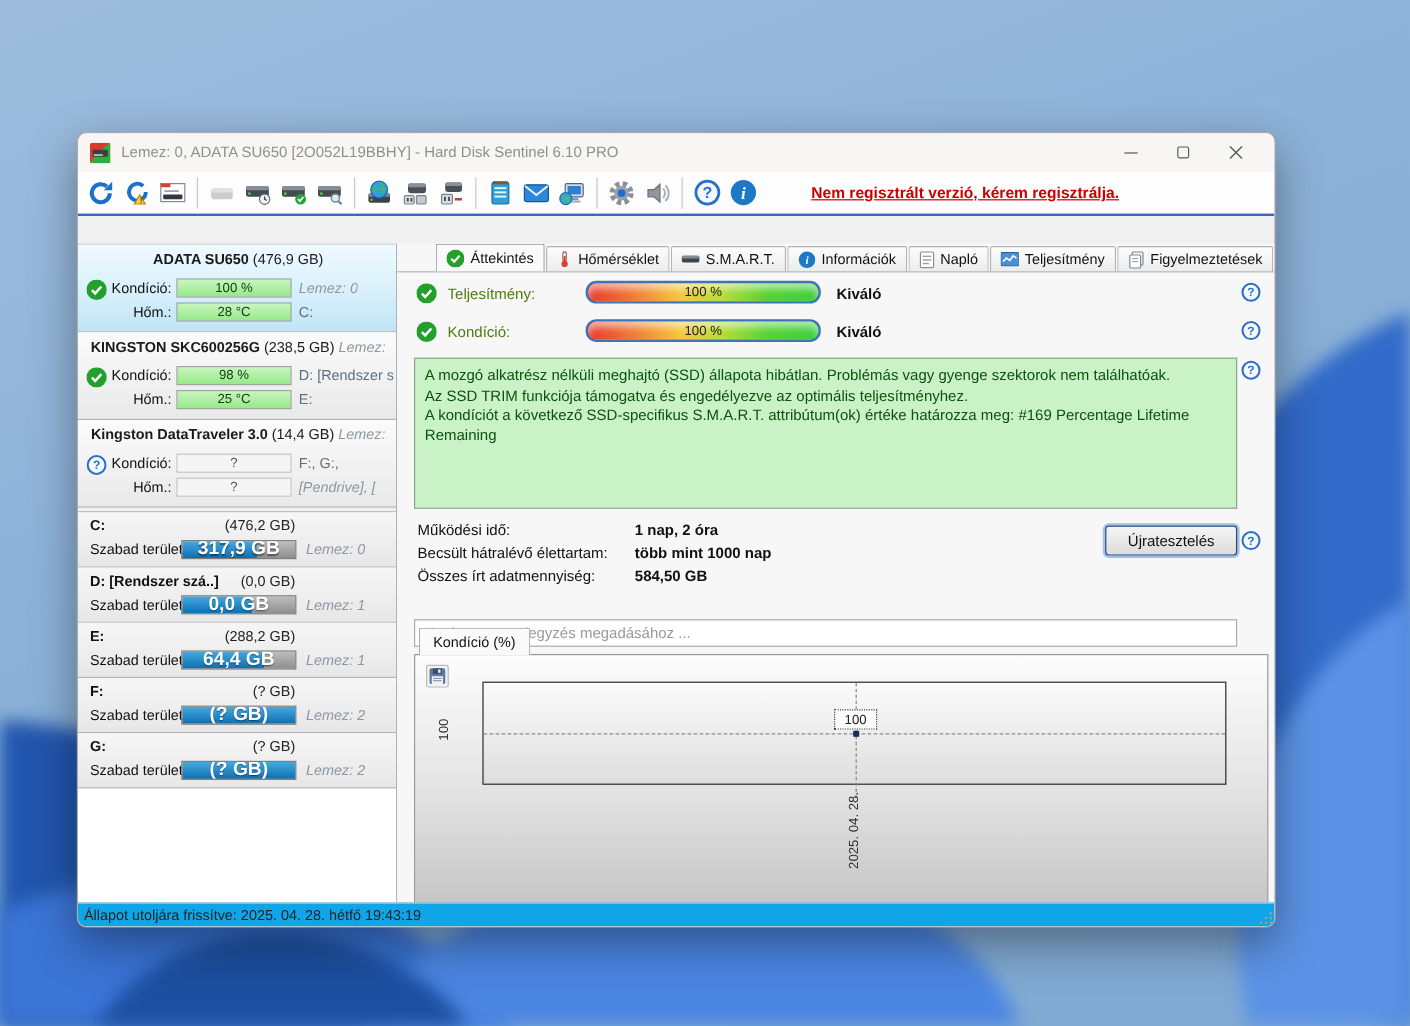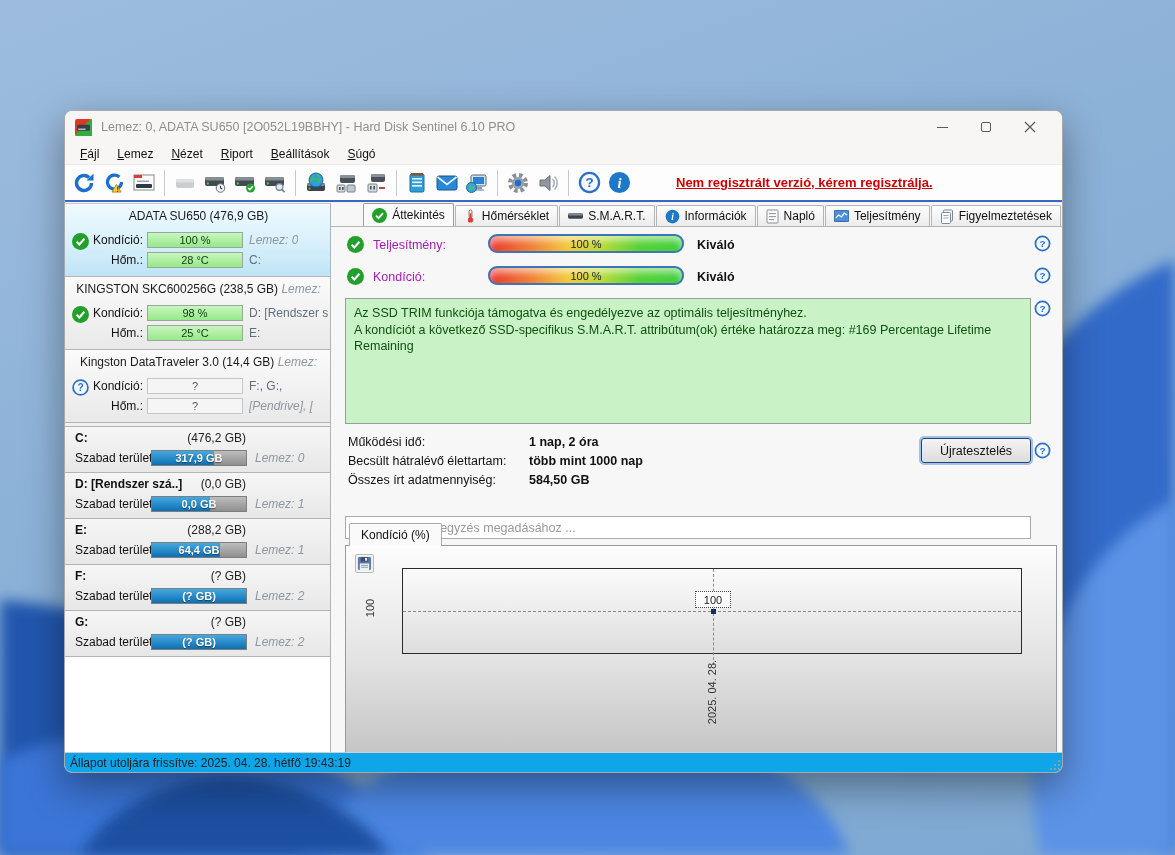--- a/index.html
+++ b/index.html
@@ -30,53 +30,53 @@
 
   
   .body-row { position:absolute; top:92px; left:0; right:0; bottom:20px; display:flex; }
   .sidebar { width:266px; flex:0 0 auto; background:#ffffff; border-right:1px solid #a9b6c0; border-top:1px solid #c5ccd2; overflow:hidden; }
   .main { position:relative; flex:1; background:#f7f7f7; }
 
   
   .disk-panel { height:73px; border-bottom:1px solid #b4b4b4; background:linear-gradient(180deg,#fbfbfb,#e9e9e9); position:relative; }
   .disk-panel.selected { background:linear-gradient(180deg,#effaff 0%,#d8f0fb 55%,#bfe4f6 100%); }
   .disk-title { position:absolute; top:5px; left:6px; right:4px; font-size:12px; text-align:center; white-space:nowrap; overflow:hidden; color:#1a1a1a; }
-  .disk-title b { font-weight:normal; }
+  .disk-title b { font-weight:bold; }
   .disk-title .title-right { font-style:italic; color:#8d98a2; }
   .status-ico { position:absolute; left:7px; top:29px; width:17px; height:17px; }
   .srow { position:absolute; left:0; right:0; height:18px; display:flex; align-items:center; }
   .srow.r1 { top:27px; } .srow.r2 { top:47px; }
   .srow .lbl { width:82px; text-align:right; font-size:12px; color:#111; padding-right:4px; }
   .mini-bar { width:96px; height:16px; border:1px solid #9aa79a; background:linear-gradient(180deg,#c9f6c0,#96e989); font-size:11px; color:#123a12; display:flex; align-items:center; justify-content:center; }
   .mini-bar.unknown { background:#f5f5f5; border-color:#c6c6c6; color:#555; }
   .srow .rtx { margin-left:6px; font-size:12px; color:#5f6f7f; white-space:nowrap; overflow:hidden; }
   .srow .rtx.it { font-style:italic; color:#8d98a2; }
   .side-gap { height:4px; background:#f0f0f0; border-bottom:1px solid #b4b4b4; }
 
   
   .part-panel { height:46px; border-bottom:1px solid #b4b4b4; background:linear-gradient(180deg,#f6f6f6,#e7e7e7); position:relative; }
   .part-name { position:absolute; left:10px; top:4px; font-size:12px; font-weight:bold; color:#111; white-space:nowrap; }
   .part-size { position:absolute; right:84px; top:4px; font-size:12px; color:#222; }
   .part-free-lbl { position:absolute; left:10px; top:24px; font-size:12px; color:#111; }
   .part-bar { position:absolute; left:86px; top:23px; width:96px; height:16px; background:linear-gradient(180deg,#bdbdbd,#8f8f8f); border:1px solid #7e7e7e; overflow:hidden; }
   .part-fill { position:absolute; left:0; top:0; bottom:0; background:linear-gradient(180deg,#45a9e0,#0e6fb2); }
-  .part-bar .bar-text { position:absolute; inset:0; display:flex; align-items:center; justify-content:center; font-size:11px; font-weight:bold; color:#fff; text-shadow:0 1px 1px rgba(0,0,0,.45); }
+  .part-bar .bar-text { position:absolute; inset:0; display:flex; align-items:center; justify-content:center; font-size:16px; font-weight:bold; color:#fff; text-shadow:0 1px 1px rgba(0,0,0,.45); }
   .part-disk { position:absolute; left:190px; top:24px; font-size:12px; font-style:italic; color:#8d98a2; }
   .side-filler { background:#fff; height:100%; }
 
   
   .tabstrip { position:absolute; top:0; left:0; right:0; height:23px; display:flex; align-items:flex-end; padding-left:4px;justify-content:flex-end; }
   .tab { display:flex; align-items:center; gap:5px; height:21px; padding:0 8px; font-size:12px; color:#111;
     border:1px solid #b5b5b5; border-bottom:none; border-radius:2px 2px 0 0; background:linear-gradient(180deg,#fdfdfd,#ececec); margin-right:1px; white-space:nowrap; }
   .tab.active { height:23px; background:#fafafa; border-color:#9d9d9d; }
   .tabline { position:absolute; top:23px; left:0; right:0; height:1px; background:#b5b5b5; }
 
   
   .ov-ico { position:absolute; width:17px; height:17px; left:16px; }
-  .ov-lbl { position:absolute; left:42px; width:120px; font-size:12.5px; color:#a21caf; }
+  .ov-lbl { position:absolute; left:42px; width:120px; font-size:12.5px; color:#4d7c0f; }
   .grad-bar { position:absolute; left:157px; width:196px; height:19px; border:2px solid #3f74b8; border-radius:9px;
     background:linear-gradient(90deg,#e8392c 0%,#ef7c36 20%,#f4c83b 40%,#b8dc38 58%,#57d134 78%,#3ecf3e 100%);
     box-shadow:inset 0 5px 6px rgba(255,255,255,.55); display:flex; align-items:center; justify-content:center;
     font-size:11px; color:#222; }
   .ov-rating { position:absolute; left:366px; font-size:12.5px; font-weight:bold; color:#111; }
   .qicon { position:absolute; width:17px; height:17px; }
 
   .green-box { position:absolute; left:14px; top:95px; width:686px; height:126px; background:#c9f3c6; border:1px solid #8fa58f; padding:6px 8px; overflow:hidden; }
   .green-box p { font-size:12.5px; color:#10500f; line-height:16.5px; }
   .green-box p.advice { font-weight:bold; margin-top:17px; }
@@ -150,28 +150,20 @@
             <div class="glyph-max"></div>
           </div>
         <div class="wbtn">
           <svg width="12" height="12" viewBox="0 0 12 12">
               <path d="M1 1 L11 11 M11 1 L1 11" stroke="#5a5a5a" stroke-width="1.2"></path>
             </svg>
         </div>
       </div>
     </div>
 
-    <div class="menubar">
-      <span class="menu-item">Fájl</span>
-      <span class="menu-item">Lemez</span>
-      <span class="menu-item">Nézet</span>
-      <span class="menu-item">Riport</span>
-      <span class="menu-item">Beállítások</span>
-      <span class="menu-item">Súgó</span>
-    </div>
 
     <div class="toolbar">
       <div class="tbtn">
         <svg width="24" height="24" viewBox="0 0 24 24">
             <path d="M19.5 12a7.5 7.5 0 1 1-2.4-5.5" fill="none" stroke="#1b6fd0" stroke-width="3.4"></path>
             <path d="M21.5 2.5 L21.5 9.5 L14.5 9.5 Z" fill="#1b6fd0"></path>
           </svg>
       </div>
       <div class="tbtn">
         <svg width="24" height="24" viewBox="0 0 24 24">
@@ -498,20 +490,21 @@
           </svg>
         <span class="ov-lbl" style="top:67px">Kondíció:</span>
         <div class="grad-bar" style="top:63px">100 %</div>
         <span class="ov-rating" style="top:67px">Kiváló</span>
         <svg class="qicon" style="left:703px; top:64px" viewBox="0 0 24 24">
             <circle cx="12" cy="12" r="10" fill="#f2f8fe" stroke="#2a6fc9" stroke-width="2.4"></circle>
             <text x="12" y="17" text-anchor="middle" font-size="14" font-weight="bold" fill="#2a6fc9" font-family="Liberation Sans, sans-serif">?</text>
           </svg>
 
         <div class="green-box">
+          <p>A mozgó alkatrész nélküli meghajtó (SSD) állapota hibátlan. Problémás vagy gyenge szektorok nem találhatóak.</p>
           <p>Az SSD TRIM funkciója támogatva és engedélyezve az optimális teljesítményhez.</p>
           <p>A kondíciót a következő SSD-specifikus S.M.A.R.T. attribútum(ok) értéke határozza meg:  #169 Percentage Lifetime Remaining</p>
         </div>
         <svg class="qicon" style="left:703px; top:97px" viewBox="0 0 24 24">
             <circle cx="12" cy="12" r="10" fill="#f2f8fe" stroke="#2a6fc9" stroke-width="2.4"></circle>
             <text x="12" y="17" text-anchor="middle" font-size="14" font-weight="bold" fill="#2a6fc9" font-family="Liberation Sans, sans-serif">?</text>
           </svg>
 
         <span class="stat-lbl" style="top:232px">Működési idő:</span>
         <span class="stat-val" style="top:232px">1 nap, 2 óra</span>

